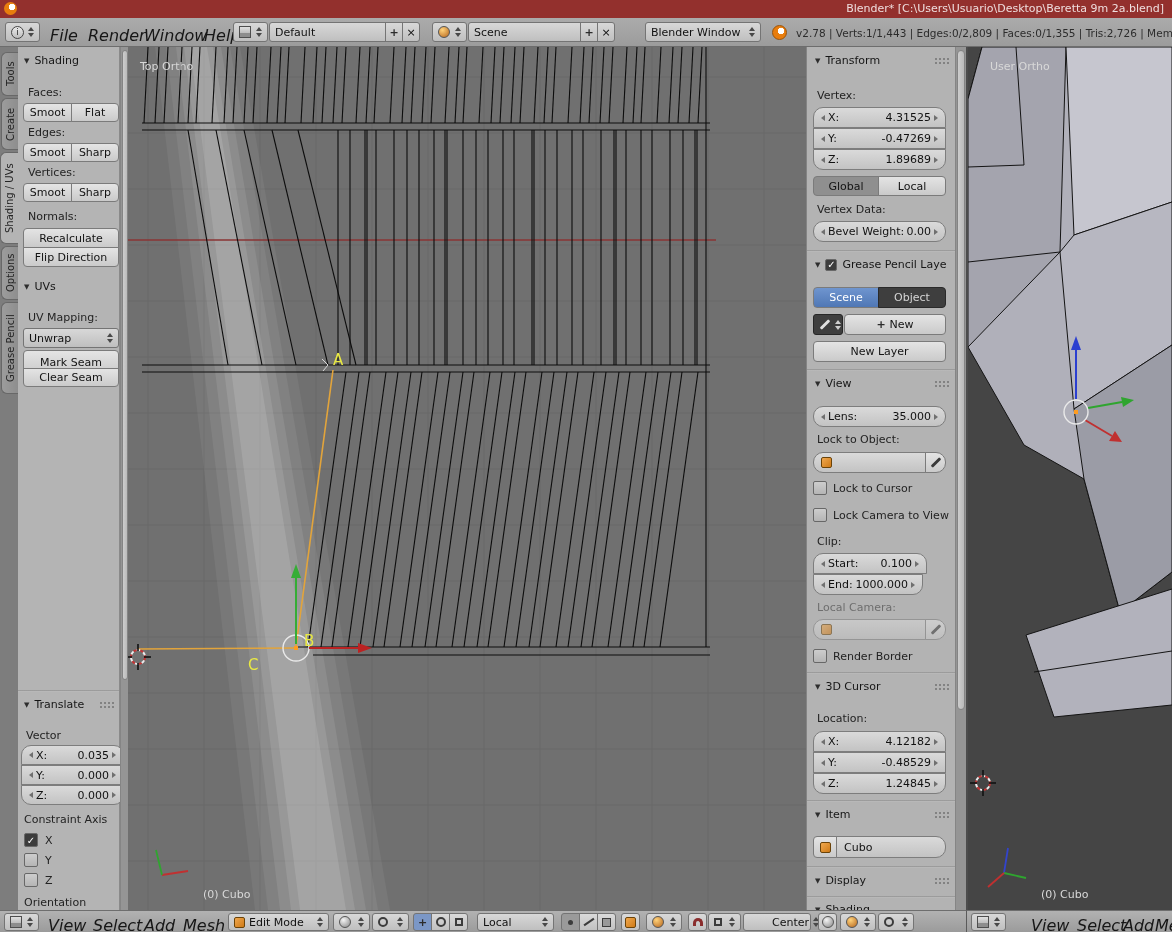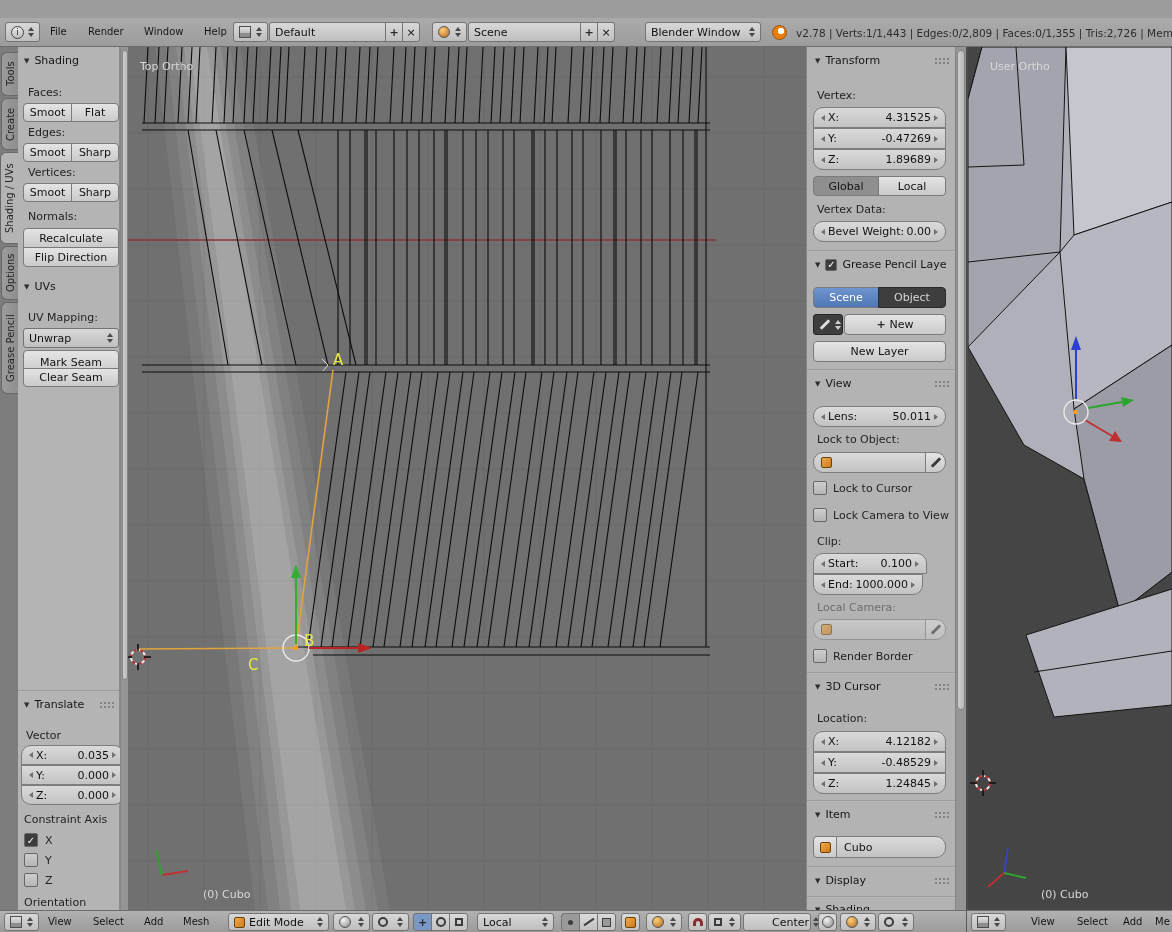--- a/index.html
+++ b/index.html
@@ -3,21 +3,21 @@
 <meta charset="utf-8">
 <style>
 *{margin:0;padding:0;box-sizing:border-box;}
 body{font-family:"DejaVu Sans","Liberation Sans",sans-serif;}
 #app{position:relative;width:1172px;height:932px;background:#9c9c9c;overflow:hidden;font-size:11px;color:#1c1c1c;}
 .abs{position:absolute;}
 .t{position:absolute;font-size:11px;color:#232323;white-space:nowrap;}
 .mut{color:#6e6e6e;}
 .vt{position:absolute;font-size:11px;color:#d8d8d8;white-space:nowrap;}
 .ann{position:absolute;font-size:15px;color:#e9e943;white-space:nowrap;}
-.hmenu{position:absolute;font-size:10px;color:#161616;white-space:nowrap;cursor:default;}
+.hmenu{position:absolute;font-size:16px;color:#161616;white-space:nowrap;cursor:default;font-style:italic;}
 .fld{position:absolute;height:21px;background:linear-gradient(#dadada,#c3c3c3);border:1px solid #7d7d7d;border-radius:10px;display:flex;align-items:center;padding:0 7px;font-size:11px;color:#111;}
 .fld .lab{margin-right:auto;padding-left:3px;}
 .fld .val{margin-left:auto;padding-right:3px;}
 .fld.jt{border-radius:10px 10px 0 0;}
 .fld.jm{border-radius:0;}
 .fld.jb{border-radius:0 0 10px 10px;}
 .aL{width:0;height:0;border-top:3px solid transparent;border-bottom:3px solid transparent;border-right:4px solid #6f6f6f;}
 .aR{width:0;height:0;border-top:3px solid transparent;border-bottom:3px solid transparent;border-left:4px solid #6f6f6f;}
 .btn{position:absolute;background:linear-gradient(#e4e4e4,#cacaca);border:1px solid #7b7b7b;border-radius:4px;display:flex;align-items:center;justify-content:center;font-size:11px;color:#131313;gap:4px;}
 .btn.pressed{background:#8f8f8f;}
@@ -57,20 +57,24 @@
 .logo{position:absolute;width:15px;height:15px;border-radius:50%;background:radial-gradient(circle at 62% 38%,#ffffff 0 3px,#e87d0d 3.5px);border:1px solid #9a5208;}
 .ehdr{position:absolute;background:linear-gradient(#b2b2b2,#9b9b9b);border-top:1px solid #6e6e6e;}
 .scroll-lane{position:absolute;background:#959595;border-left:1px solid #858585;}
 .scroll-thumb{position:absolute;background:linear-gradient(90deg,#cdcdcd,#bababa);border:1px solid #848484;border-radius:4px;}
 </style>
 </head>
 <body>
 
 <div id="app">
 
+  <div class="abs" style="left:0;top:0;width:1172px;height:18px;background:#93302d;">
+    <span class="abs" style="left:4px;top:2px;width:13px;height:13px;border-radius:50%;background:radial-gradient(circle at 62% 38%,#fff 0 3px,#e87d0d 3.5px);"></span>
+    <span class="abs" style="right:8px;top:2px;color:#efdede;font-size:11px;">Blender* [C:\Users\Usuario\Desktop\Beretta 9m 2a.blend]</span>
+  </div>
 
   <div class="abs" style="left:0;top:18px;width:1172px;height:29px;background:linear-gradient(#ababab,#9c9c9c);border-bottom:1px solid #6d6d6d;">
     <div class="dd" style="left:5px;top:4px;width:35px;height:20px;">
       <span class="iinfo">
           <span>i</span>
         </span>
       <span class="updn">
           <b class="u"></b>
           <b class="d"></b>
         </span>
@@ -500,21 +504,21 @@
 
     <div class="pdiv" style="top:322px;"></div>
     <div class="ph" style="left:8px;top:330px;">
       <span class="tri">▼</span>
       <span>View</span>
     </div>
     <div class="dots" style="right:6px;top:333px;"></div>
     <div class="fld" style="left:6px;top:359px;width:133px;">
       <span class="aL"></span>
       <span class="lab">Lens:</span>
-      <span class="val">50.011</span>
+      <span class="val">35.000</span>
       <span class="aR"></span>
     </div>
     <span class="t" style="left:10px;top:386px;">Lock to Object:</span>
     <div class="fld" style="left:6px;top:405px;width:113px;border-radius:10px 0 0 10px;justify-content:flex-start;gap:5px;">
       <span class="icube"></span>
     </div>
     <div class="btn" style="left:118px;top:405px;width:21px;height:21px;border-radius:0 10px 10px 0;">
       <span class="idropper"></span>
     </div>
     <div class="chk" style="left:6px;top:434px;"></div>

